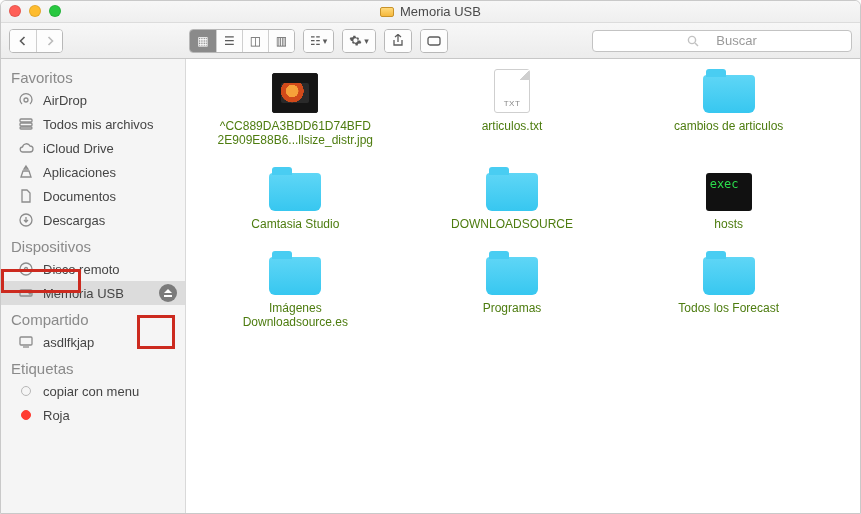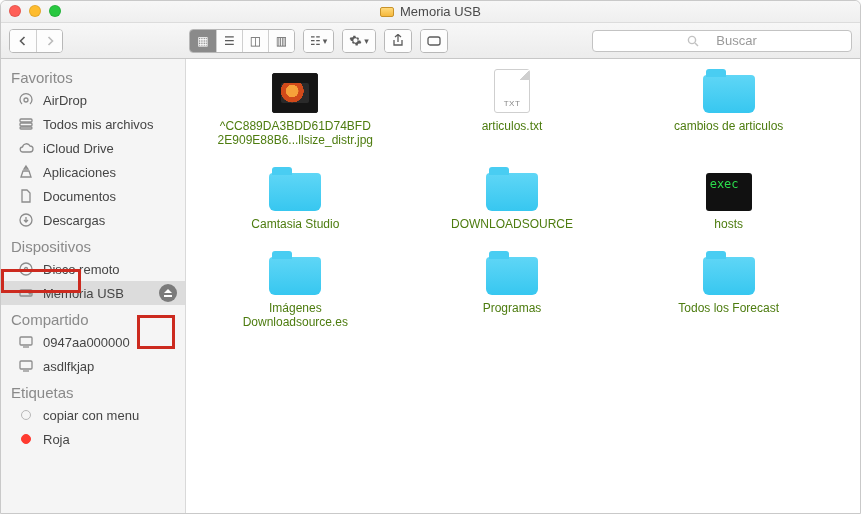--- a/index.html
+++ b/index.html
@@ -232,29 +232,20 @@
       </div>
 
       <div class="section-label">Compartido</div>
       <div class="item">
         <span class="icon">
             <svg width="16" height="16" viewBox="0 0 16 16" fill="none" stroke="currentColor" stroke-width="1.3">
               <rect x="2" y="3" width="12" height="8" rx="1"></rect>
               <path d="M5 13h6"></path>
             </svg>
           </span>
-        <span>0947aa000000</span>
-      </div>
-      <div class="item">
-        <span class="icon">
-            <svg width="16" height="16" viewBox="0 0 16 16" fill="none" stroke="currentColor" stroke-width="1.3">
-              <rect x="2" y="3" width="12" height="8" rx="1"></rect>
-              <path d="M5 13h6"></path>
-            </svg>
-          </span>
         <span>asdlfkjap</span>
       </div>
 
       <div class="section-label">Etiquetas</div>
       <div class="item">
         <span class="icon">
             <span class="tag-dot"></span>
           </span>
         <span>copiar con menu</span>
       </div>

